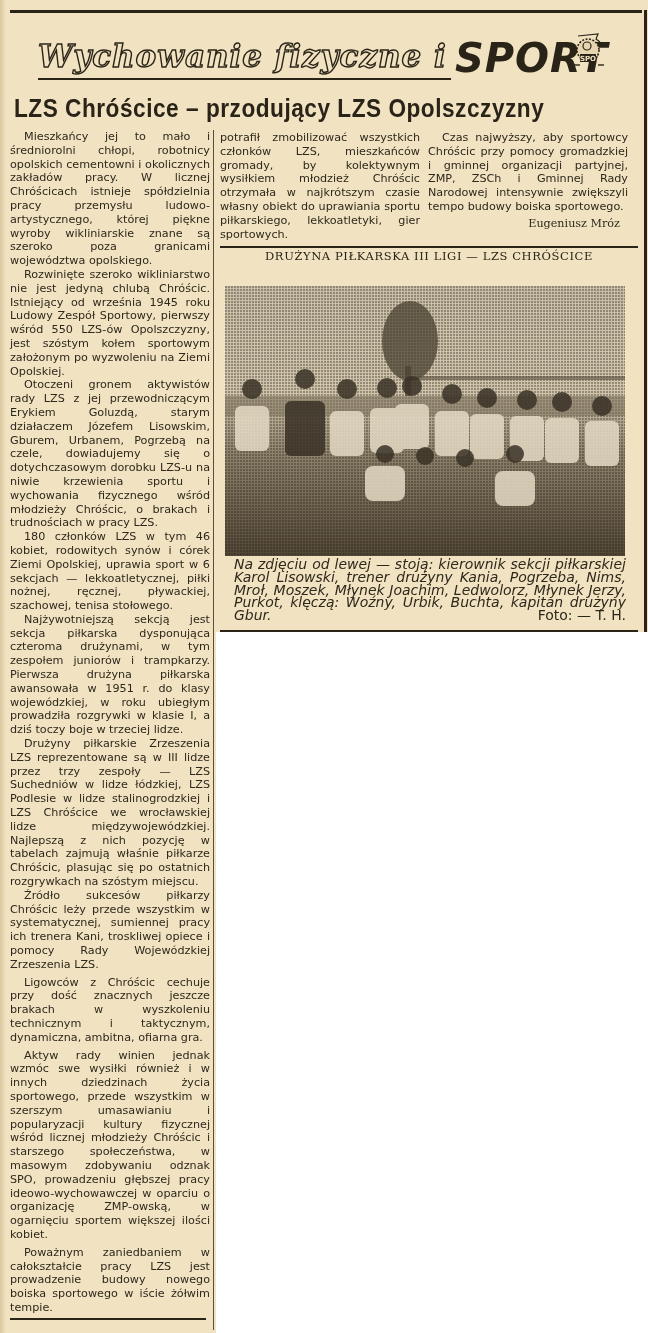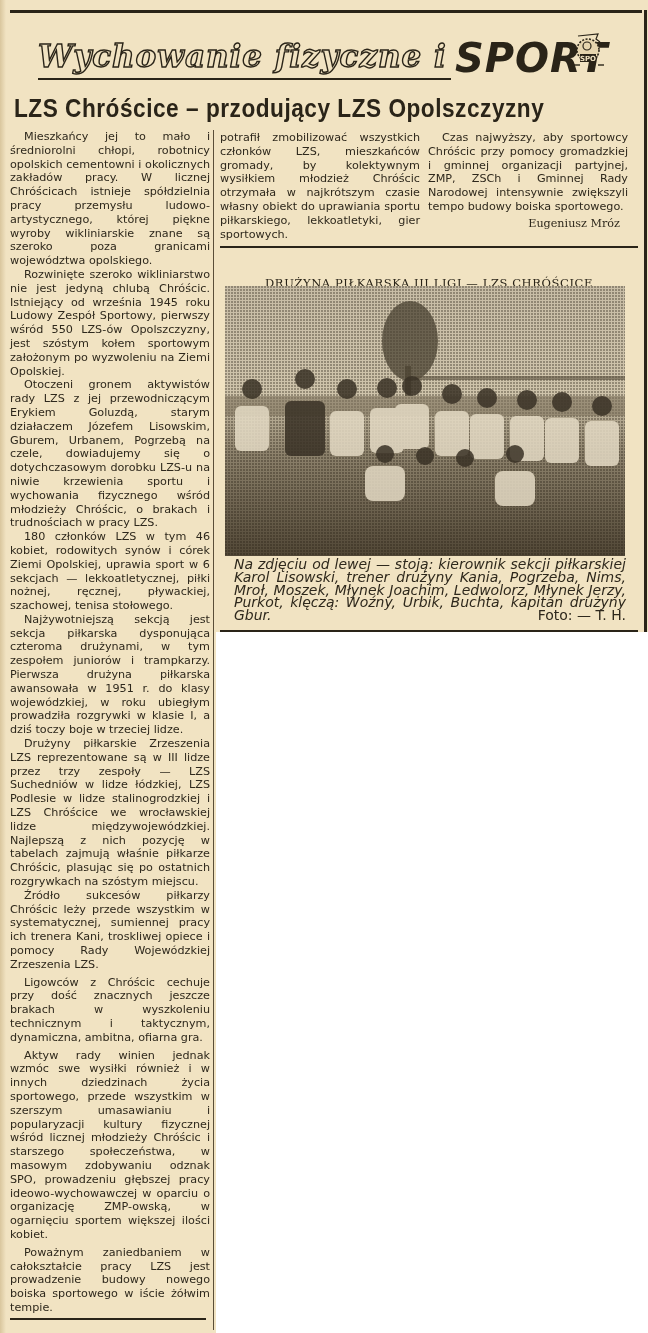--- a/index.html
+++ b/index.html
@@ -28,21 +28,21 @@
   .col-mid { left: 220px; top: 118px; width: 200px; margin-top: 13px; }
   .col-right { left: 428px; top: 131px; width: 200px; }
   .col-right .author { text-align: right; font-weight: normal; font-family: "DejaVu Serif", serif; margin-top: 3px; padding-right: 8px; text-indent: 0; }
 
   .vrule-left { position: absolute; left: 213px; top: 130px; width: 1px; height: 1200px; background: #5a4e38; }
   .hrule { position: absolute; height: 2px; background: #2a2418; }
   .hr1 { left: 220px; top: 246px; width: 418px; }
   .hr2 { left: 220px; top: 630px; width: 418px; }
   .hr3 { left: 10px; top: 1318px; width: 196px; }
 
-  .photo-title { position: absolute; left: 220px; top: 276px; width: 418px; text-align: center; font-family: "DejaVu Serif", serif; font-size: 11.5px; letter-spacing: 0.6px; color: #2a2418; }
+  .photo-title { position: absolute; left: 220px; top: 249px; width: 418px; text-align: center; font-family: "DejaVu Serif", serif; font-size: 11.5px; letter-spacing: 0.6px; color: #2a2418; }
   .photo { position: absolute; left: 225px; top: 286px; width: 400px; height: 270px; overflow: hidden;
     background:
       radial-gradient(circle at 1px 1px, rgba(40,32,20,0.35) 0.8px, transparent 1px) 0 0/3px 3px,
       linear-gradient(to bottom, #c8bda6 0%, #cfc4ab 40%, #8d826c 62%, #514736 100%); }
   .caption { position: absolute; left: 234px; top: 558px; width: 392px; font-family: "DejaVu Sans", sans-serif; font-style: italic; font-size: 14px; line-height: 12.8px; color: #2e281c; text-align: justify; }
   .caption .credit { font-style: normal; float: right; margin-left: 24px; }
 </style>
 </head>
 <body>
 

